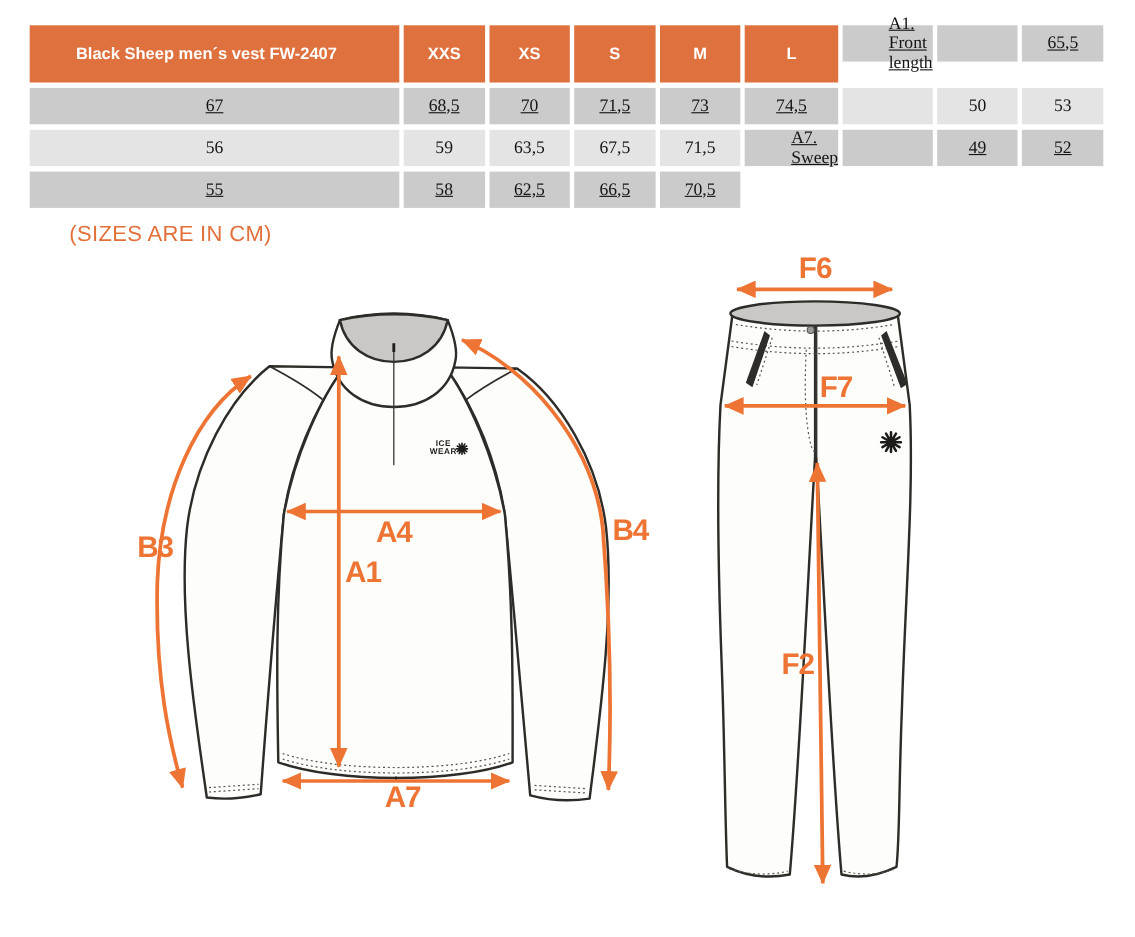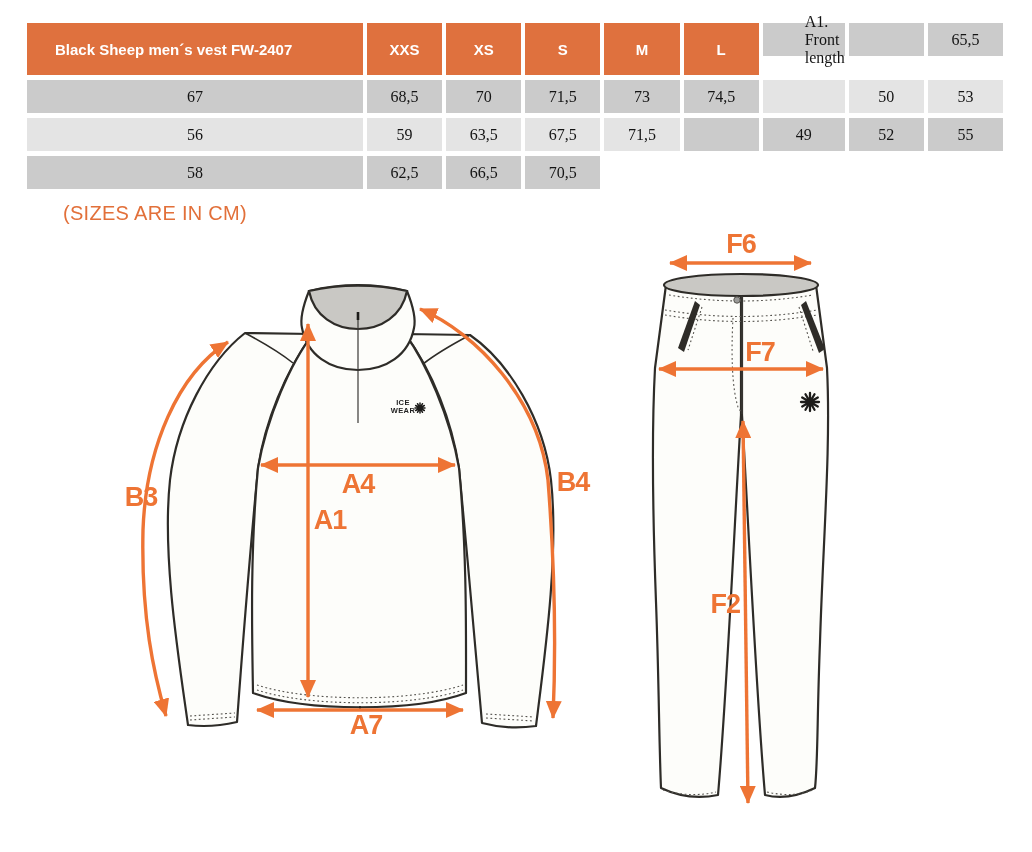--- a/index.html
+++ b/index.html
@@ -2,24 +2,24 @@
 <html><head>
 <meta charset="utf-8">
 <style>
   html,body{margin:0;padding:0;background:#fff;}
   .sheet{position:relative;width:1032px;height:852px;background:#fff;overflow:hidden;
          font-family:"Liberation Sans",sans-serif;}
   .size-table{position:absolute;left:27px;top:23px;width:976px;display:grid;
               grid-template-columns:336px repeat(8,1fr);column-gap:4px;row-gap:5px;}
   .cell{display:flex;align-items:center;justify-content:center;box-sizing:border-box;}
   .head{background:#DF713E;color:#fff;font-weight:bold;font-size:15px;height:52px;}
-  .head.title{justify-content:flex-start;padding-left:28px;}
+  .head.title{justify-content:flex-start;padding-left:42px;}
   .data{height:33px;font-family:"Liberation Serif",serif;font-size:16px;color:#141414;}
   .label{justify-content:flex-start;padding-left:42px;}
-  .r0{background:#CBCBCB;}
+  .r0{background:#CBCBCB;text-decoration:underline;}
   .r1{background:#E4E4E4;}
   .note{position:absolute;left:63px;top:202px;color:#E2703A;font-size:20px;letter-spacing:.3px;}
   .diagram{position:absolute;left:0;top:222px;}
   .outl{fill:#FDFDFA;stroke:#2E2C28;stroke-width:2.2;stroke-linejoin:round;}
   .gry{fill:#C9C8C4;stroke:#2E2C28;stroke-width:2.2;}
   .seam{fill:none;stroke:#2E2C28;stroke-width:1.6;}
   .stitch{fill:none;stroke:#55534E;stroke-width:1.1;stroke-dasharray:1.8 2.6;}
   .arrow{fill:none;stroke:#EE7434;stroke-width:3.4;}
   .mlabel{fill:#EE7434;font-family:"Liberation Sans",sans-serif;font-size:27px;
           font-weight:700;letter-spacing:-1px;}
@@ -52,20 +52,21 @@
 
     <div class="cell data r1"></div>
     <div class="cell data r1">50</div>
     <div class="cell data r1">53</div>
     <div class="cell data r1">56</div>
     <div class="cell data r1">59</div>
     <div class="cell data r1">63,5</div>
     <div class="cell data r1">67,5</div>
     <div class="cell data r1">71,5</div>
 
+    <div class="cell data r0 label">A7. Sweep</div>
     <div class="cell data r0"></div>
     <div class="cell data r0">49</div>
     <div class="cell data r0">52</div>
     <div class="cell data r0">55</div>
     <div class="cell data r0">58</div>
     <div class="cell data r0">62,5</div>
     <div class="cell data r0">66,5</div>
     <div class="cell data r0">70,5</div>
   </div>
 

